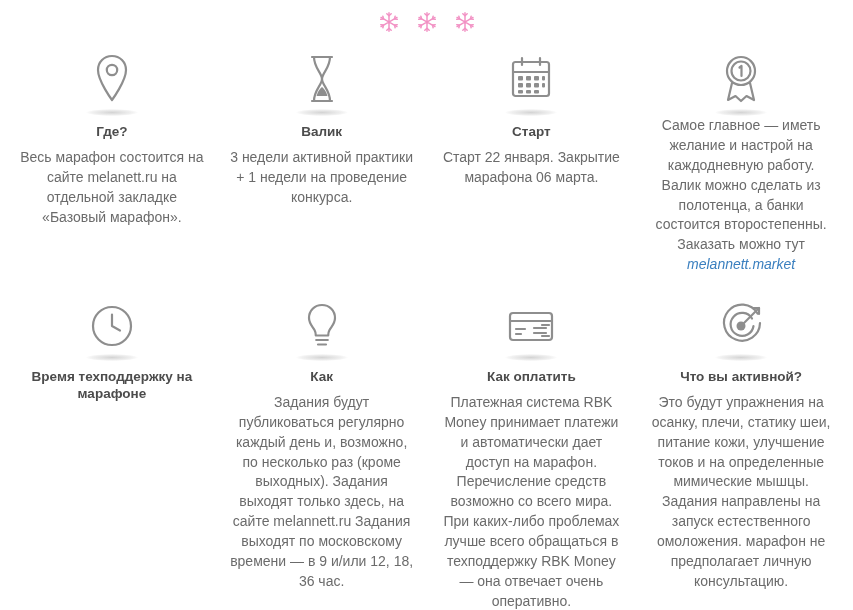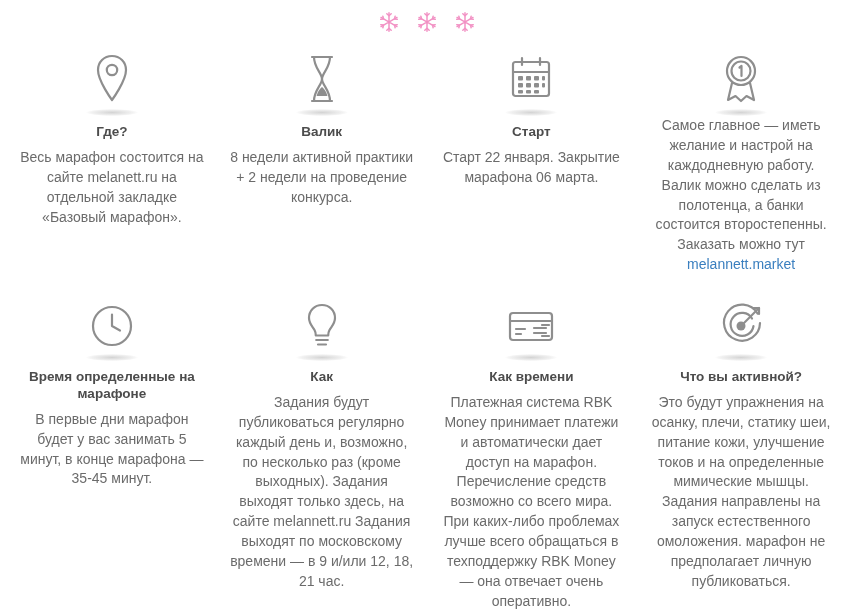--- a/index.html
+++ b/index.html
@@ -77,20 +77,21 @@
     margin: 8px 0 7px;
   }
   .cell-text {
     font-size: 14px;
     line-height: 1.42;
     color: #6b6b6b;
   }
   .cell-text a {
     color: #3a7fbf;
     text-decoration: none;
+    font-style: italic;
   }
   
   .row-block {
     margin-bottom: 4px;
   }
   .r1 .icon-wrap { height: 60px; }
   .r2 .icon-wrap { height: 58px; }
   .r3 .icon-wrap { height: 58px; }
   .row-pad-1 { padding-top: 6px; }
   .row-pad-2 { padding-top: 14px; }
@@ -148,21 +149,21 @@
       <div class="icon-wrap">
         <svg width="40" height="54" viewBox="0 0 40 54">
           <path class="ico" d="M10 5 L30 5 M10 49 L30 49"></path>
           <path class="ico" d="M12 5 C12 16 20 21 20 27 C20 33 12 38 12 49"></path>
           <path class="ico" d="M28 5 C28 16 20 21 20 27 C20 33 28 38 28 49"></path>
           <path class="ico-fill" d="M14.5 44 C16 38 20 35 20 35 C20 35 24 38 25.5 44 Z"></path>
         </svg>
       </div>
       <div class="shadow"></div>
       <div class="cell-title">Валик</div>
-      <div class="cell-text">8 недели активной практики + 2 недели на проведение конкурса.</div>
+      <div class="cell-text">3 недели активной практики + 1 недели на проведение конкурса.</div>
     </div>
 
     <div class="cell">
       <div class="icon-wrap">
         <svg width="48" height="54" viewBox="0 0 48 54">
           <rect class="ico" x="6" y="10" width="36" height="34" rx="2.5"></rect>
           <path class="ico" d="M6 20 L42 20"></path>
           <path class="ico" d="M15 6 L15 13 M33 6 L33 13"></path>
           <g class="ico-fill">
             <rect x="11" y="24" width="5" height="4.5" rx="1"></rect>
@@ -201,64 +202,63 @@
   <div class="grid row-block r2 row-pad-2">
 
     <div class="cell">
       <div class="icon-wrap">
         <svg width="46" height="50" viewBox="0 0 46 50">
           <circle class="ico" cx="23" cy="25" r="19"></circle>
           <path class="ico" d="M23 13.5 L23 25 L31 29.5"></path>
         </svg>
       </div>
       <div class="shadow"></div>
-      <div class="cell-title">Время определенные на марафоне</div>
-      <div class="cell-text">В первые дни марафон будет у вас занимать 5 минут, в конце марафона — 35-45 минут.</div>
+      <div class="cell-title">Время техподдержку на марафоне</div>
     </div>
 
     <div class="cell">
       <div class="icon-wrap">
         <svg width="40" height="50" viewBox="0 0 40 50">
           <path class="ico" d="M20 4 C12.5 4 7 9.8 7 17 C7 22.5 10.5 25.5 12.5 29 C13.6 31 13.8 33 13.8 34.5 L26.2 34.5 C26.2 33 26.4 31 27.5 29 C29.5 25.5 33 22.5 33 17 C33 9.8 27.5 4 20 4 Z"></path>
           <path class="ico" d="M14.2 39 L25.8 39 M16 43.5 L24 43.5"></path>
         </svg>
       </div>
       <div class="shadow"></div>
       <div class="cell-title">Как</div>
-      <div class="cell-text">Задания будут публиковаться регулярно каждый день и, возможно, по несколько раз (кроме выходных). Задания выходят только здесь, на сайте melannett.ru Задания выходят по московскому времени — в 9 и/или 12, 18, 21 час.</div>
+      <div class="cell-text">Задания будут публиковаться регулярно каждый день и, возможно, по несколько раз (кроме выходных). Задания выходят только здесь, на сайте melannett.ru Задания выходят по московскому времени — в 9 и/или 12, 18, 36 час.</div>
     </div>
 
     <div class="cell">
       <div class="icon-wrap">
         <svg width="52" height="50" viewBox="0 0 52 50">
           <rect class="ico" x="5" y="12" width="42" height="27" rx="3"></rect>
           <path class="ico" d="M5 20 L47 20"></path>
           <path class="ico" d="M11 28 L20 28 M11 33 L16 33"></path>
           <path class="ico" d="M29 27 L41 27 M29 32 L41 32"></path>
           <path class="ico" d="M44 24 L37 24 M44 35 L37 35"></path>
         </svg>
       </div>
       <div class="shadow"></div>
-      <div class="cell-title">Как времени</div>
+      <div class="cell-title">Как оплатить</div>
       <div class="cell-text">Платежная система RBK Money принимает платежи и автоматически дает доступ на марафон. Перечисление средств возможно со всего мира. При каких-либо проблемах лучше всего обращаться в техподдержку RBK Money — она отвечает очень оперативно.</div>
     </div>
 
     <div class="cell">
       <div class="icon-wrap">
         <svg width="48" height="50" viewBox="0 0 48 50">
           <path class="ico" d="M40.5 12.5 A18 18 0 1 0 43 22"></path>
           <path class="ico" d="M35 17.5 A11.5 11.5 0 1 0 36.5 25"></path>
           <circle class="ico-fill" cx="24" cy="25" r="4.5"></circle>
           <path class="ico" d="M24 25 L42 7"></path>
           <path class="ico" d="M36 7 L42 7 L42 13"></path>
         </svg>
       </div>
       <div class="shadow"></div>
       <div class="cell-title">Что вы активной?</div>
-      <div class="cell-text">Это будут упражнения на осанку, плечи, статику шеи, питание кожи, улучшение токов и на определенные мимические мышцы. Задания направлены на запуск естественного омоложения. марафон не предполагает личную публиковаться.</div>
+      <div class="cell-text">Это будут упражнения на осанку, плечи, статику шеи, питание кожи, улучшение токов и на определенные мимические мышцы. Задания направлены на запуск естественного омоложения. марафон не предполагает личную консультацию.</div>
     </div>
   </div>
 
   <div class="grid row-block r3 row-pad-3">
 
     <div class="cell">
       <div class="icon-wrap">
         <svg width="34" height="52" viewBox="0 0 34 52">
           <path class="ico" d="M17 3 C14 3 12.5 5 12.5 7 L21.5 7 C21.5 5 20 3 17 3 Z"></path>
           <rect class="ico" x="11" y="7.5" width="12" height="5" rx="1.2"></rect>

